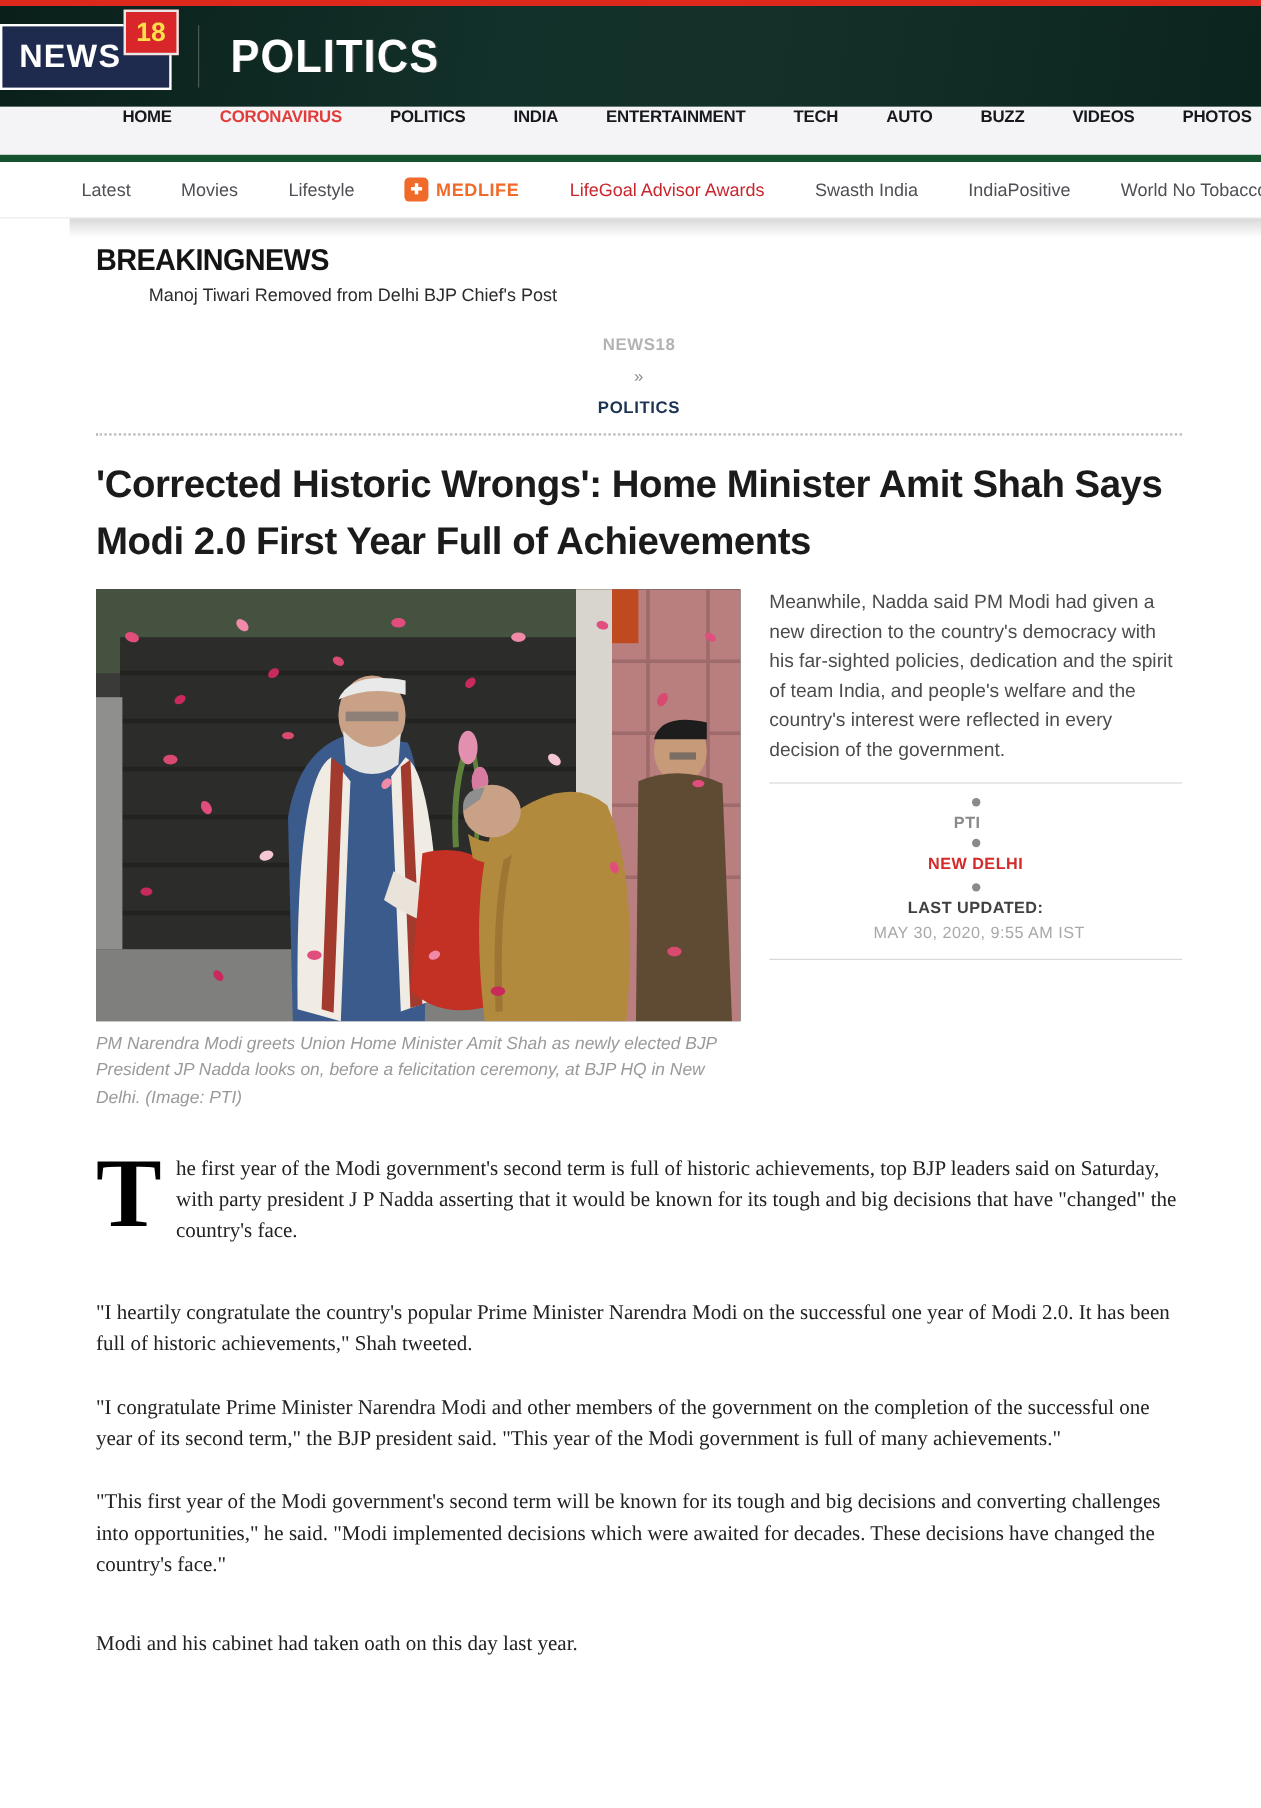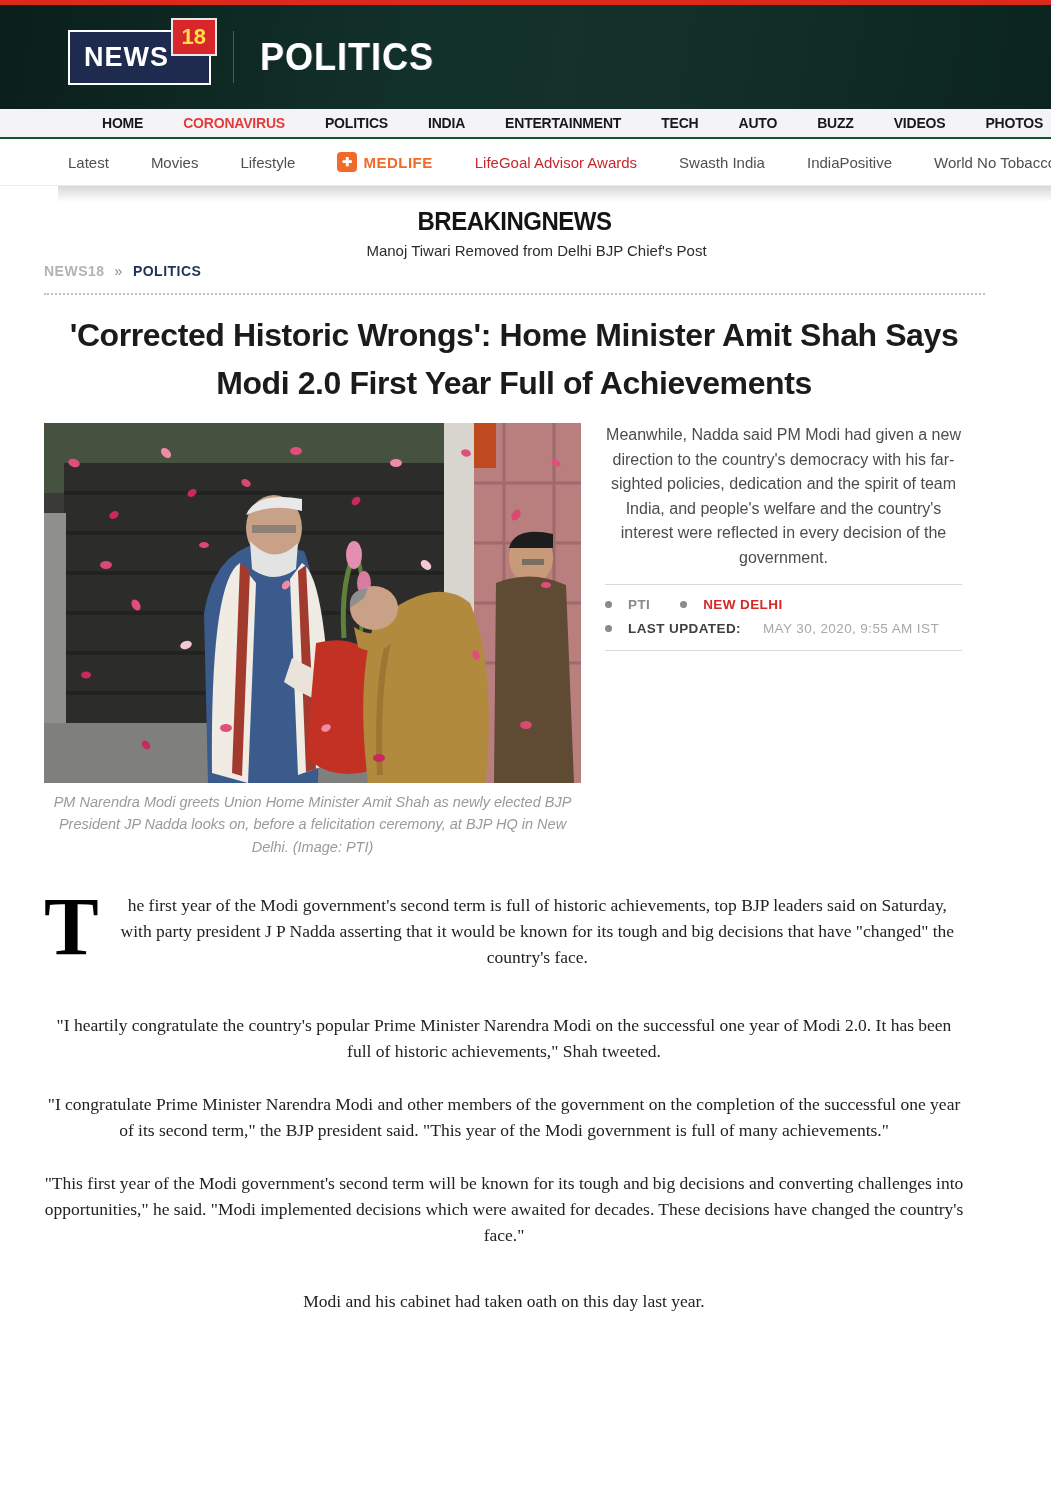--- a/index.html
+++ b/index.html
@@ -2,88 +2,88 @@
 <html><head>
 <meta charset="utf-8">
 <style>
   * { margin:0; padding:0; box-sizing:border-box; }
   html,body { background:#fff; width:1051px; }
   body { font-family:"Liberation Sans", sans-serif; color:#1c1c1c; }
 
   
   .topbar { height:5px; background:#dd281e; }
   .masthead {
-    height:104px;
+    height:84px;
     background:linear-gradient(100deg,#0a1f1a 0%,#12312a 40%,#143129 60%,#0b251e 100%);
-    display:flex; align-items:center; padding-left:68px;
+    display:flex; align-items:center; 
   }
   .logo-wrap { position:relative; display:inline-block; margin-right:22px; }
   .logo-news {
     background:#1e2b4f; border:2px solid #fff; color:#fff;
     font-weight:800; font-size:27px; letter-spacing:1px;
     padding:10px 40px 10px 14px; display:inline-block;
   }
   .logo-18 {
     position:absolute; top:-12px; right:-6px;
     background:#d8262b; border:2px solid #e8e8e8; color:#fde047;
     font-weight:700; font-size:22px; padding:4px 9px;
   }
   .mast-divider { width:1px; height:52px; background:#4a5a55; margin-right:26px; }
   .mast-section {
     color:#fff; font-size:36px; font-weight:700; letter-spacing:1px;
     transform:scaleY(1.08); text-shadow:1px 0 0 rgba(255,180,180,.25);
   }
 
   
   .nav {
-    background:#f4f4f6; height:30px; display:flex; align-items:center;
-    padding-left:68px; border-bottom:2px solid #14532d;
+    background:#f4f4f6; height:46px; display:flex; align-items:flex-start;
+    padding-left:68px; border-bottom:6px solid #14532d;
   }
   .menu-icon { width:24px; height:16px; display:flex; flex-direction:column; justify-content:space-between; cursor:pointer; margin-right:34px; }
   .menu-icon span { display:block; height:3px; background:#1c1c1c; border-radius:1px; }
   .nav a {
     text-decoration:none; color:#16181d; font-weight:700; font-size:14px;
     letter-spacing:-.2px; margin-right:40px; white-space:nowrap;
   }
   .nav a.hot { color:#e23c3a; }
 
   
   .subnav { background:#fff; height:47px; display:flex; align-items:center; padding-left:68px; border-bottom:1px solid #ececec; }
   .subnav a { text-decoration:none; color:#4f4f55; font-size:15px; margin-right:42px; white-space:nowrap; }
   .subnav a.medlife { color:#f06a2a; font-weight:800; letter-spacing:.5px; display:flex; align-items:center; gap:6px; }
   .medlife-badge { width:20px; height:20px; background:#f06a2a; border-radius:4px; display:inline-flex; align-items:center; justify-content:center; color:#fff; font-size:12px; font-weight:800; }
   .subnav a.lifegoal { color:#c9252d; font-weight:400;text-align:center; }
 
   .content-shadow { margin-left:58px; height:16px; background:linear-gradient(to bottom,#d8d8d8,#ffffff); }
 
   
-  .container { padding:0 66px 0 44px;text-align:center; }
+  .container { padding:0 66px 0 80px; }
   .breaking-label { font-size:24px; font-weight:800; letter-spacing:-.5px; color:#141414; margin-top:6px; transform-origin:left; transform:scaleY(1.05); }
   .breaking-headline { font-size:15px; color:#2b2b2b; margin-top:6px;margin-left:44px; }
-  .breadcrumb { margin-top:4px; font-size:14px; font-weight:800; letter-spacing:.5px; display:flex; gap:10px; align-items:center; }
+  .breadcrumb { margin-top:24px; font-size:14px; font-weight:800; letter-spacing:.5px; display:flex; gap:10px; align-items:center;flex-direction:column; }
   .crumb-site { color:#b3b3b3; }
   .crumb-sep { color:#8a8a8a; font-weight:400; }
   .crumb-section { color:#1d3354; }
   .dotted-rule { border:none; border-top:2px dotted #bfbfbf; margin:14px 0 16px; }
 
   
   .headline {
     font-size:32px; line-height:48px; font-weight:800; color:#1b1b1b;
     letter-spacing:-.4px; margin-bottom:16px; max-width:940px;
   }
 
   
   .article-top { display:flex; gap:24px; align-items:flex-start; }
   figure { width:537px; }
   .photo { width:537px; height:360px; display:block; background:#333; }
   figcaption { font-family:"Liberation Serif", serif; font-style:italic; color:#9a9a9a; font-size:14.5px; line-height:1.55; margin-top:8px; font-family:"Liberation Sans",sans-serif; }
   .aside { width:357px; }
   .summary { font-size:16px; line-height:24.5px; color:#4c4c4c; }
   .meta-rule { border:none; border-top:1px solid #d9d9d9; margin:14px 0 12px; }
-  .meta-row { display:flex; align-items:center; gap:16px; margin:9px 0; font-size:13.5px; letter-spacing:.4px; }
+  .meta-row { display:flex; align-items:center; gap:6px; margin:9px 0; font-size:13.5px; letter-spacing:.4px;flex-direction:column; }
   .dot { width:7px; height:7px; border-radius:50%; background:#8a8a8a; flex:0 0 auto; }
   .src { color:#8a8a8a; font-weight:700; margin-right:14px; }
   .loc { color:#d42a2a; font-weight:700; }
   .upd-label { color:#404040; font-weight:800; }
   .upd-val { color:#a8a8a8; margin-left:6px; }
 
   
   .body-copy { margin-top:34px; font-family:"Liberation Serif", serif; font-size:17.5px; line-height:26px; color:#222; max-width:920px; }
   .body-copy p { margin-bottom:27px; }
   .dropcap {

